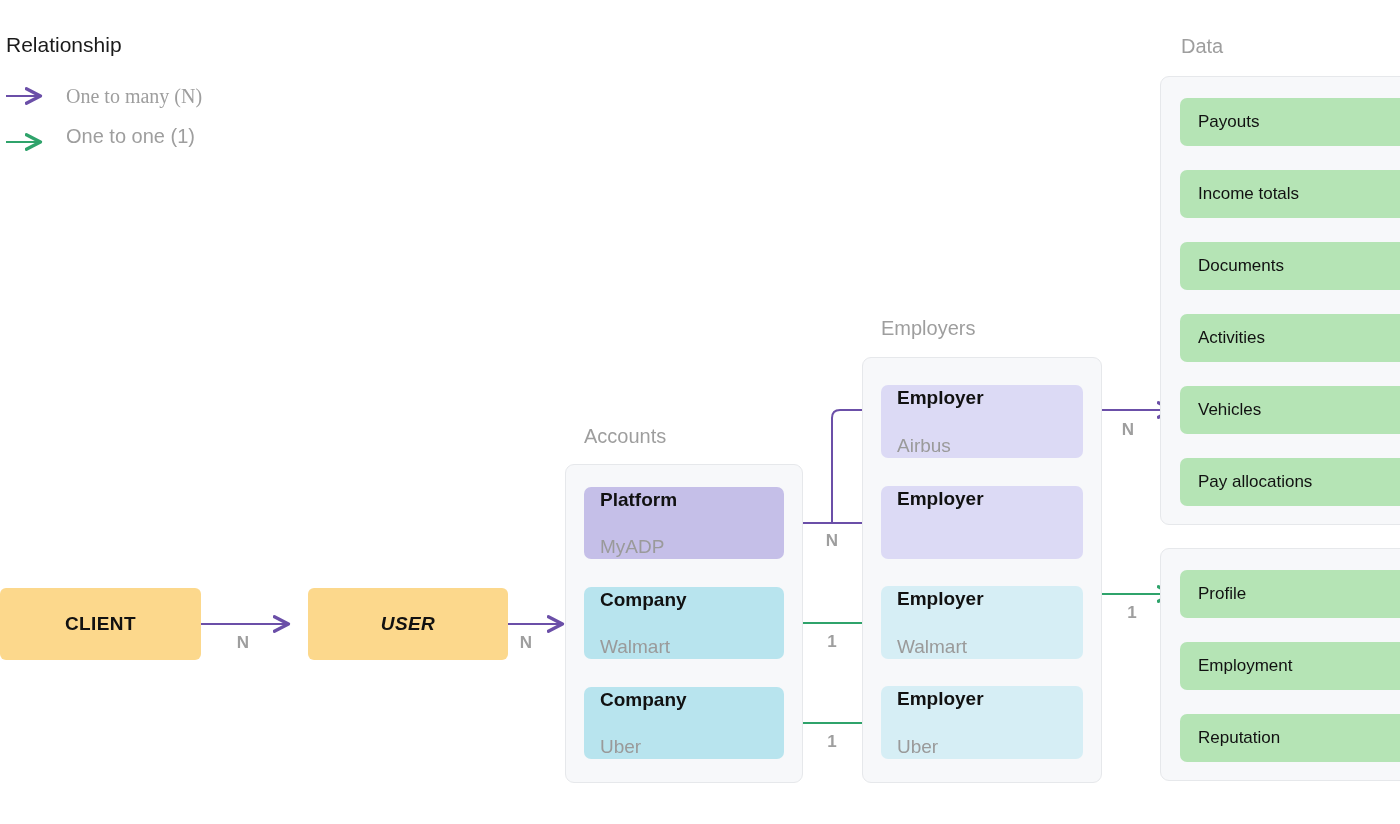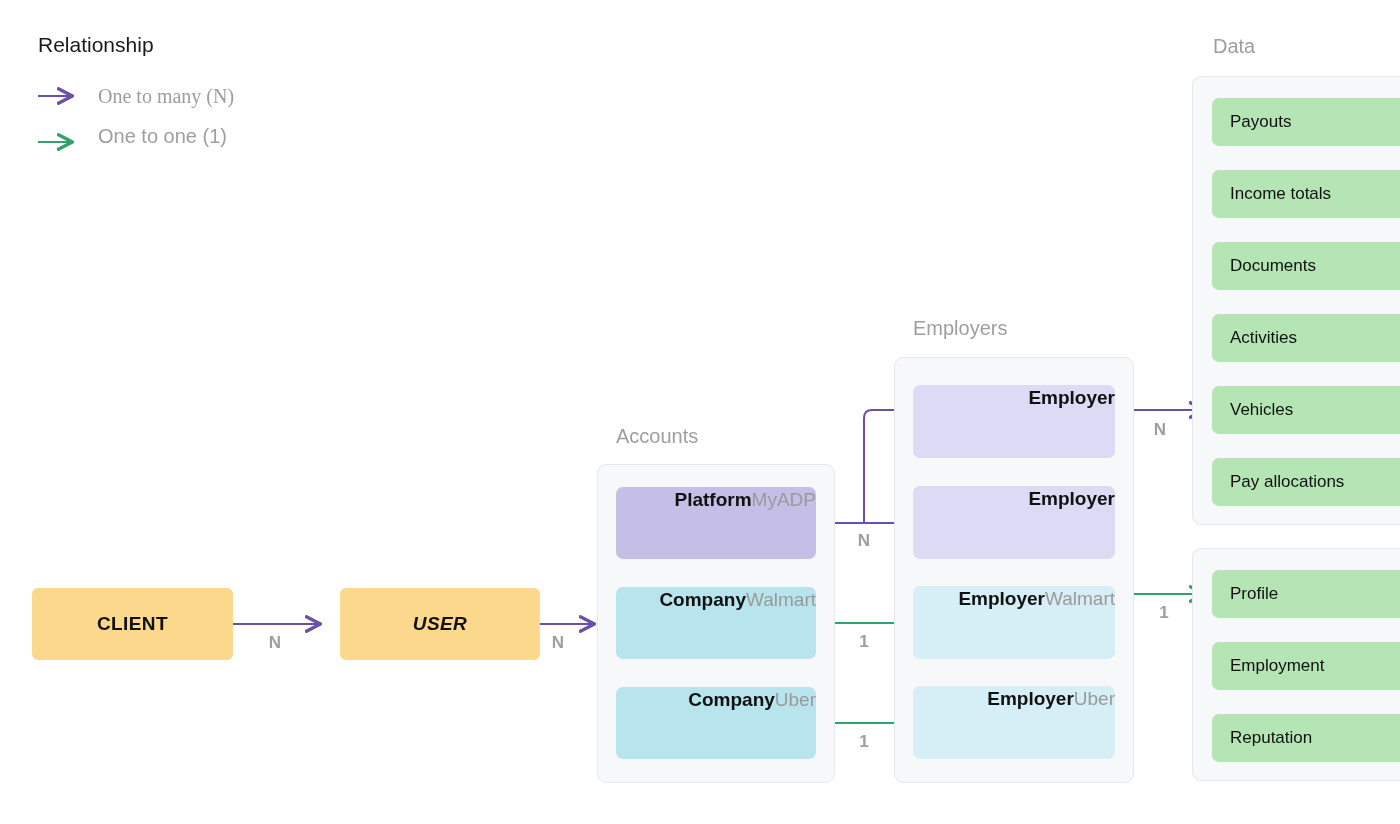--- a/index.html
+++ b/index.html
@@ -9,21 +9,20 @@
     height: 824px;
     background: #ffffff;
     font-family: "Liberation Sans", sans-serif;
     overflow: hidden;
   }
   #stage {
     position: relative;
     width: 1288px;
     height: 824px;
     background: #ffffff;
-    margin-left: 32px;
   }
   #edges {
     position: absolute;
     left: 0; top: 0;
     width: 1400px; height: 824px;
     pointer-events: none;
     z-index: 1;
   }
 
   
@@ -64,22 +63,22 @@
     border: 1px solid #e6e8eb;
     border-radius: 9px;
     z-index: 2;
   }
 
   
   .card {
     position: absolute;
     border-radius: 7px;
     display: flex;
-    flex-direction: row;
-    justify-content: flex-end;
+    flex-direction: column;
+    justify-content: space-between;
     padding-left: 16px;
     z-index: 3;
   }
   .card .ttl {
     font-size: 19px;
     font-weight: bold;
     color: #111111;
     line-height: 25px;
     white-space: nowrap;
   }
@@ -225,20 +224,21 @@
   <div class="card cyan" style="left:584px; top:687px; width:200px; height:72px;">
     <div class="ttl">Company</div>
     <div class="sub">Uber</div>
   </div>
 
   <div class="group-title" style="left:881px; top:317px;">Employers</div>
   <div class="group-box" style="left:862px; top:357px; width:240px; height:426px;"></div>
 
   <div class="card lpurple" style="left:881px; top:385px; width:202px; height:73px;">
     <div class="ttl">Employer</div>
+    <div class="sub">Airbus</div>
   </div>
   <div class="card lpurple" style="left:881px; top:486px; width:202px; height:73px;">
     <div class="ttl">Employer</div>
   </div>
   <div class="card lcyan" style="left:881px; top:586px; width:202px; height:73px;">
     <div class="ttl">Employer</div>
     <div class="sub">Walmart</div>
   </div>
   <div class="card lcyan" style="left:881px; top:686px; width:202px; height:73px;">
     <div class="ttl">Employer</div>

